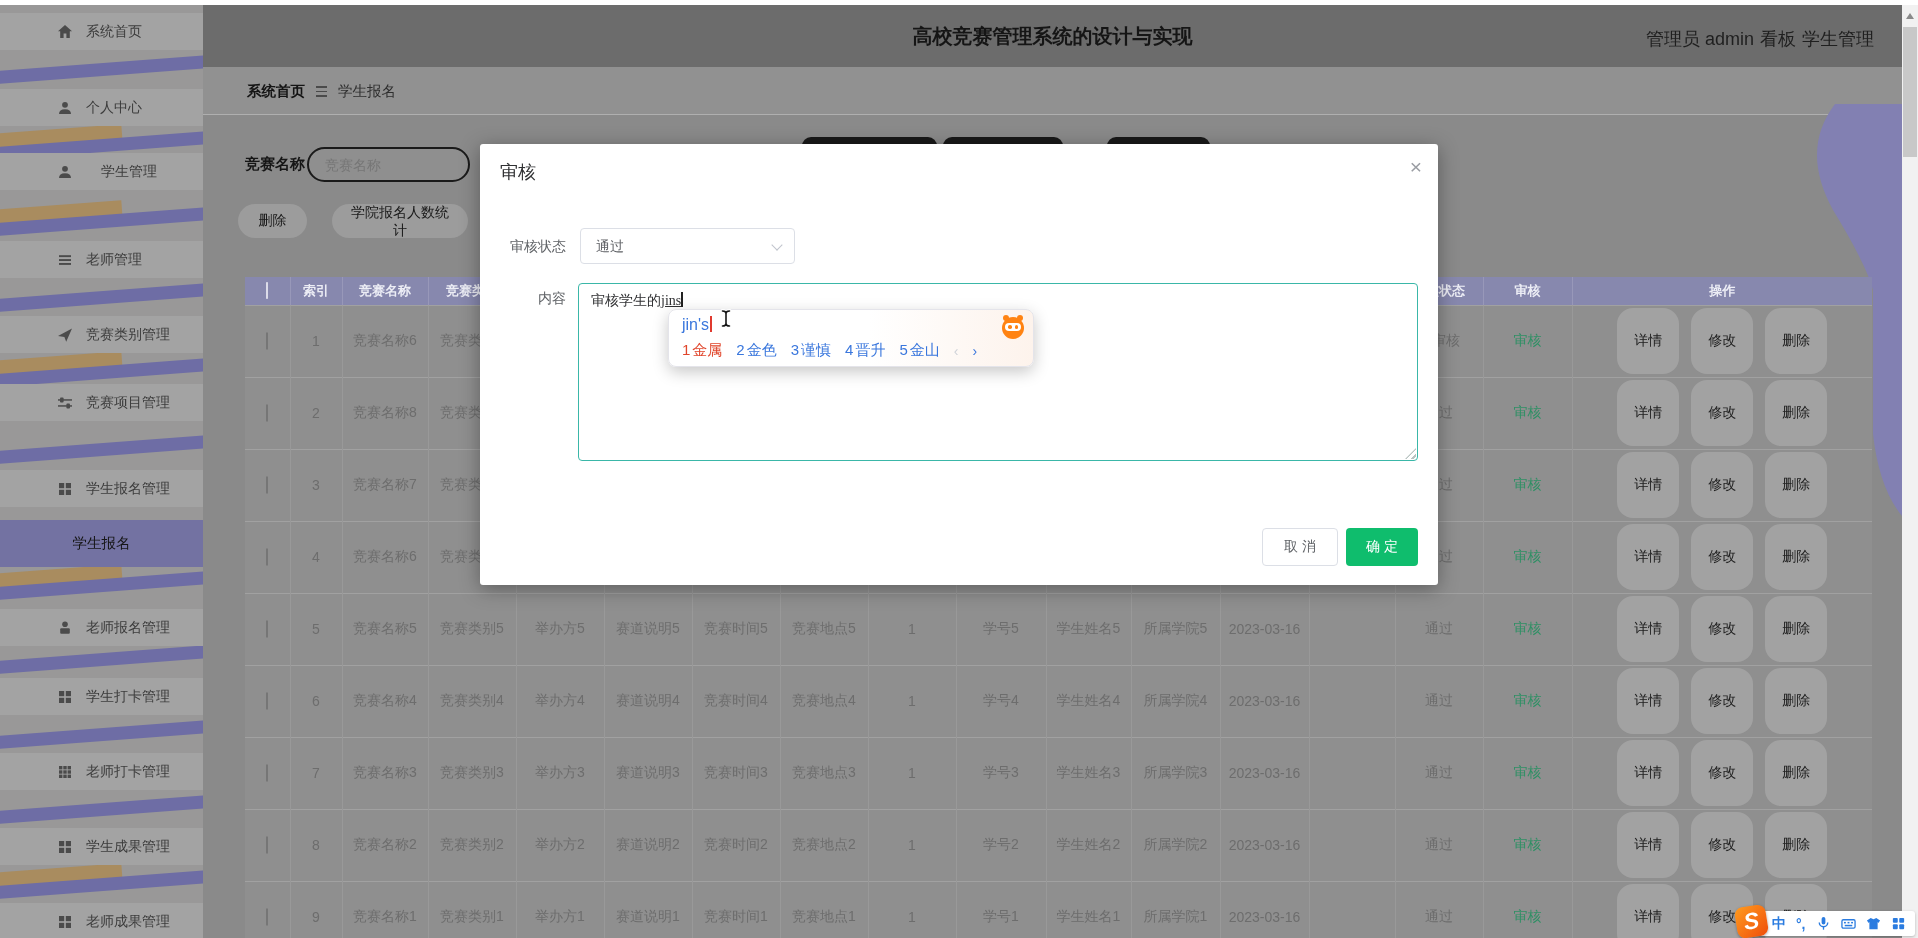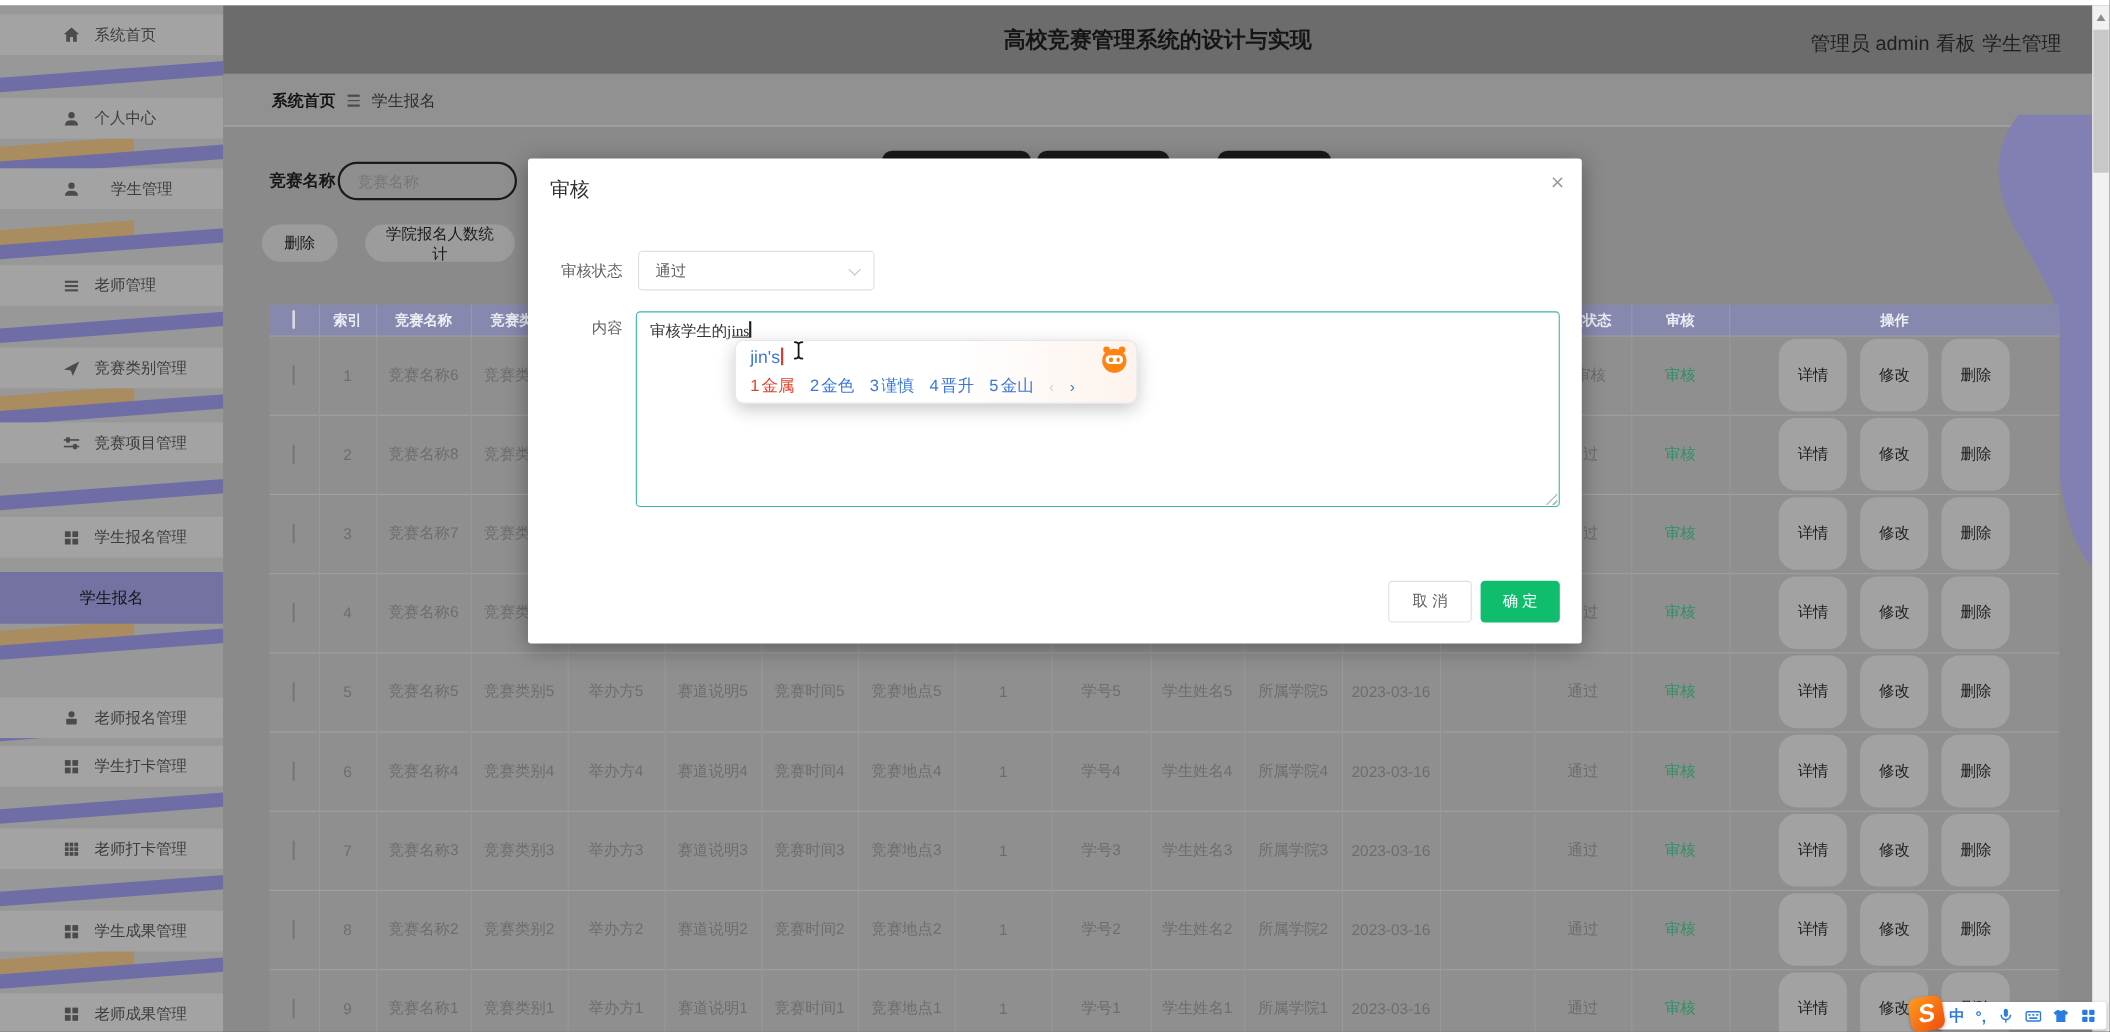--- a/index.html
+++ b/index.html
@@ -219,21 +219,21 @@
               <rect x="8.8" y="2" width="5.2" height="5.2"></rect>
               <rect x="2" y="8.8" width="5.2" height="5.2"></rect>
               <rect x="8.8" y="8.8" width="5.2" height="5.2"></rect>
             </svg>
           </span>
           <span>学生报名管理</span>
         </div>
         <div class="side-item selected" style="top: 515px;">
           <span>学生报名</span>
         </div>
-        <div class="side-item" style="top: 629px;">
+        <div class="side-item" style="top: 604px;">
           <span class="side-icon">
             <svg viewBox="0 0 16 16">
               <circle cx="8" cy="4.3" r="2.8"></circle>
               <rect x="3.2" y="8.3" width="9.6" height="5.4" rx="1"></rect>
             </svg>
           </span>
           <span>老师报名管理</span>
         </div>
         <div class="side-item" style="top: 673px;">
           <span class="side-icon">

